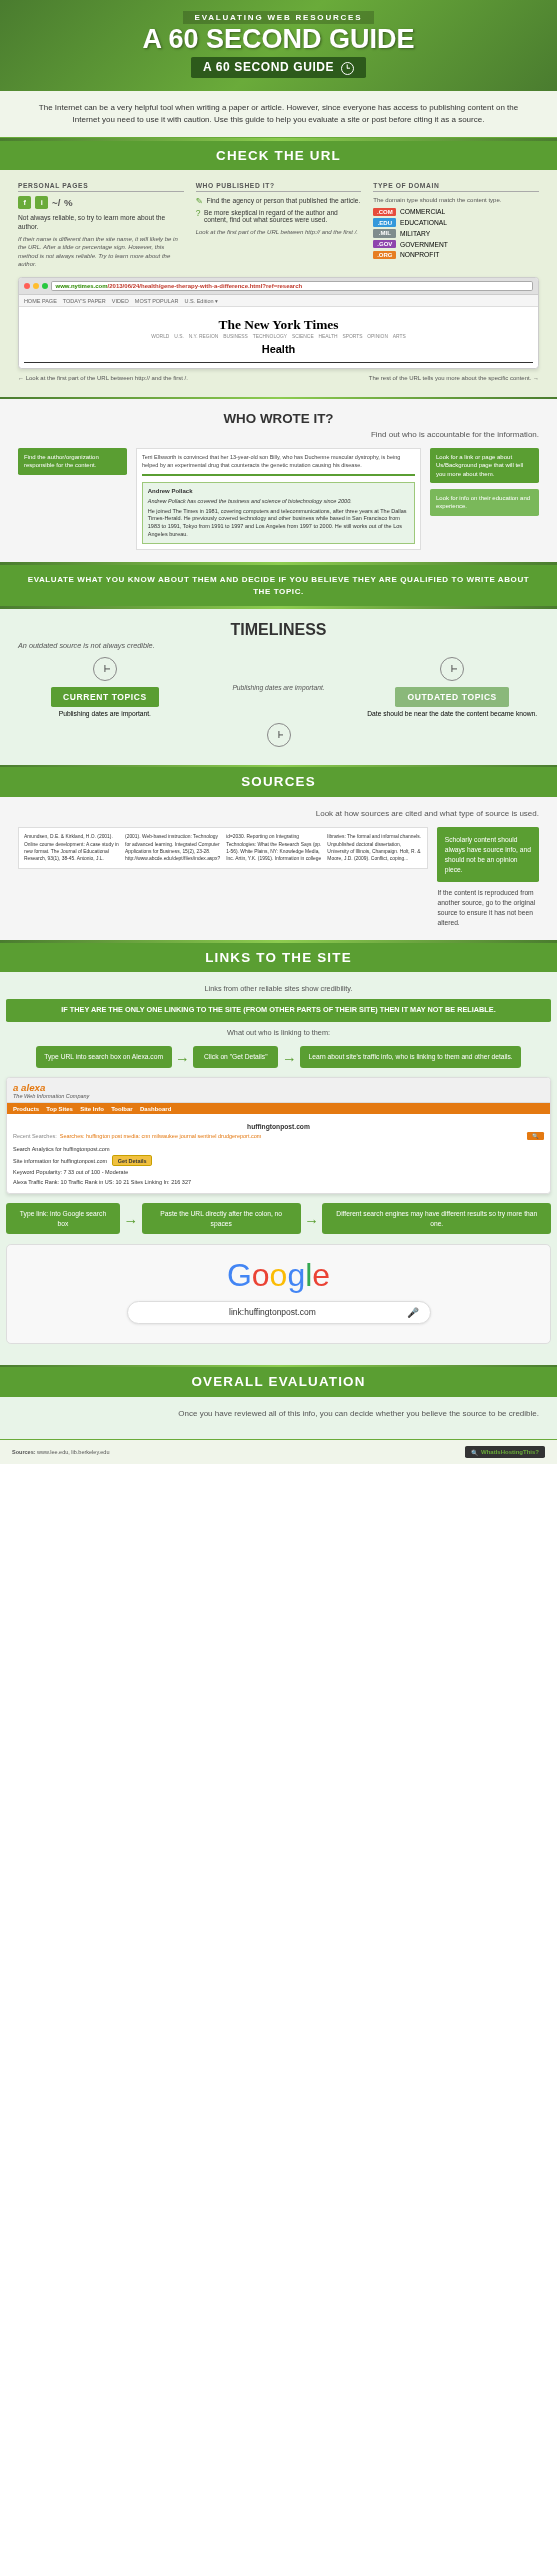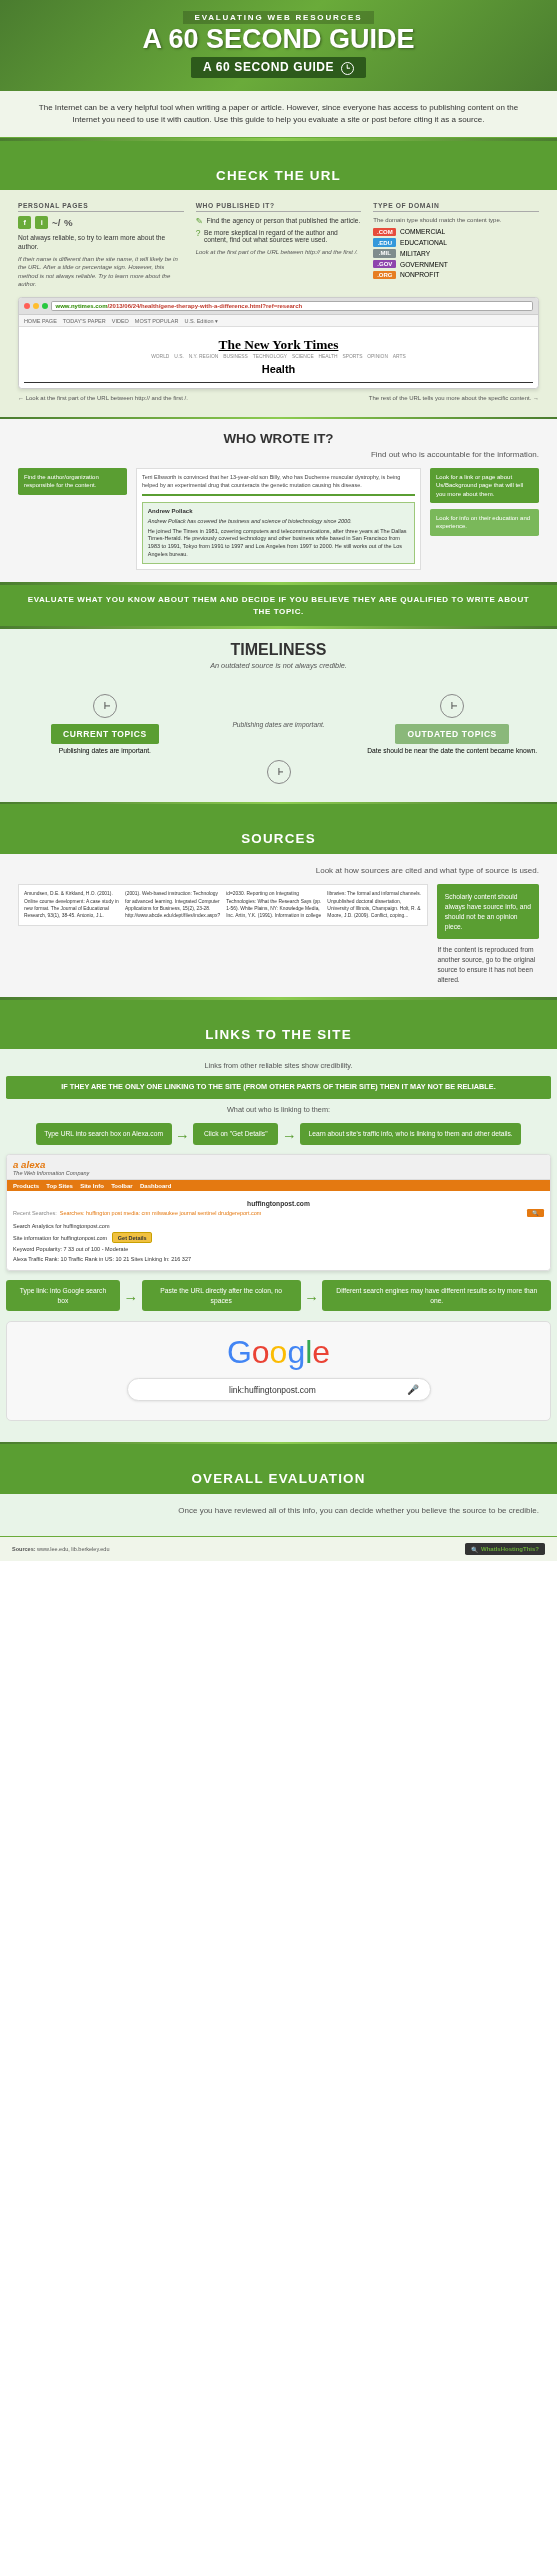--- a/index.html
+++ b/index.html
@@ -93,21 +93,20 @@
       text-align: center;
       padding: 7.3px 12px;
       margin: 0;
     }
     .section-header h2 {
       color: #fff;
       font-size: 13.4px;
       font-weight: 900;
       text-transform: uppercase;
       letter-spacing: 1.2px;
-      margin-top: 20px;
     }
 
     
     .check-url-section {
       background: #e8f0dc;
       padding: 12px 18px;
     }
     .check-url-grid {
       display: flex;
       gap: 12px;
@@ -227,21 +226,20 @@
     .nyt-header {
       text-align: center;
       padding: 4.9px;
       border-bottom: 0.6px solid #333;
     }
     .nyt-name {
       font-family: 'Times New Roman', serif;
       font-size: 13.4px;
       font-weight: bold;
       color: #000;
-      text-decoration: underline;
     }
     .nyt-section {
       font-size: 11px;
       font-weight: bold;
       color: #000;
       text-align: center;
       padding: 2.4px;
     }
 
     
@@ -335,24 +333,23 @@
     }
     .timeliness-title {
       text-align: center;
       font-size: 16px;
       font-weight: 900;
       color: #333;
       text-transform: uppercase;
       margin-bottom: 2.4px;
     }
     .timeliness-subtitle {
-      text-align: center;
       font-size: 7.3px;
       color: #555;
-      margin-bottom: 24px;
+      margin-bottom: 7px;
       font-style: italic;
     }
     .timeliness-grid {
       display: flex;
       gap: 0;
       align-items: center;
       margin-bottom: 6px;
     }
     .timeliness-left {
       flex: 1;
@@ -585,21 +582,21 @@
       font-size: 32px;
       font-weight: 300;
       margin-bottom: 7.3px;
     }
     .g-blue { color: #4285f4; }
     .g-red { color: #ea4335; }
     .g-yellow { color: #fbbc05; }
     .g-green { color: #34a853; }
     .google-input-row {
       display: flex;
-      align-items: center;
+      align-items: flex-start;
       border: 0.6px solid #ddd;
       border-radius: 15px;
       padding: 4.9px 9.7px;
       background: #fff;
       max-width: 304px;
       margin: 0 auto 7.3px;
       box-shadow: 0 0.6px 2.4px rgba(0,0,0,0.1);
     }
     .google-input-text {
       flex: 1;

